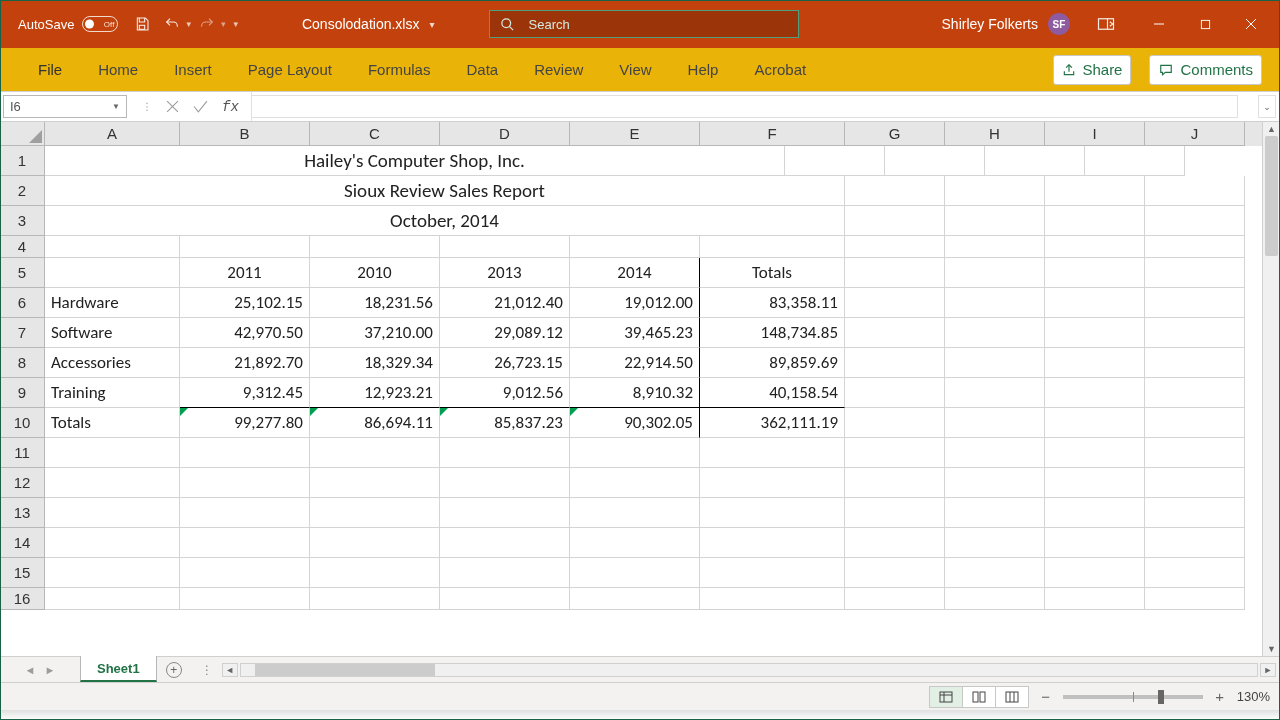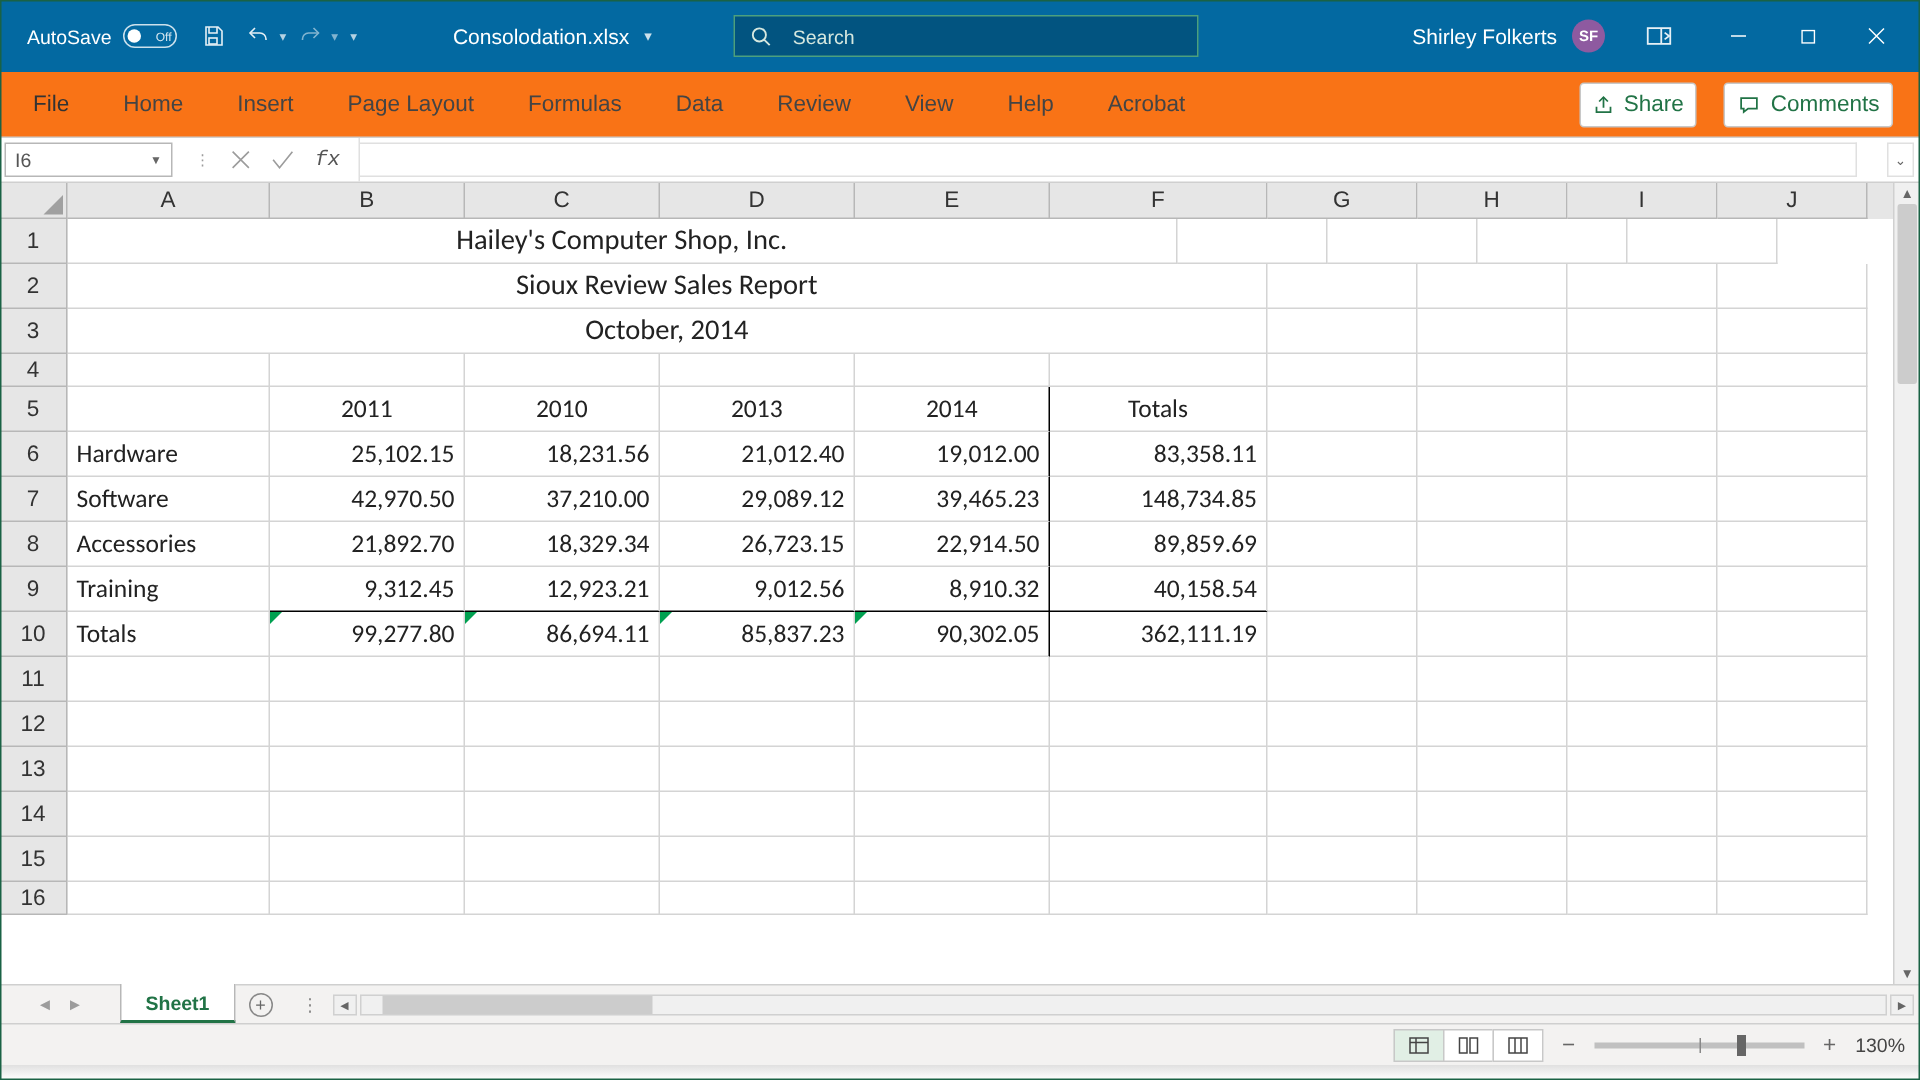--- a/index.html
+++ b/index.html
@@ -1,47 +1,47 @@
 <!DOCTYPE html>
 <html><head>
 <meta charset="utf-8">
 <style>
   * { box-sizing: border-box; margin: 0; padding: 0; }
   body { font-family: "Segoe UI", Arial, sans-serif; font-size: 13px; background: #fff; width: 1280px; height: 720px; overflow: hidden; display: flex; flex-direction: column; }
 
   
-  .title-bar { background: #0369a1; color: #fff; height: 48px; display: flex; align-items: center; padding: 0 6px 0 18px; gap: 4px; }
+  .title-bar { background: #c2410c; color: #fff; height: 48px; display: flex; align-items: center; padding: 0 6px 0 18px; gap: 4px; }
   .autosave { display: flex; align-items: center; gap: 8px; font-size: 13px; }
   .autosave .pill { width: 36px; height: 16px; border: 1px solid rgba(255,255,255,.8); border-radius: 8px; position: relative; background: transparent; font-size: 8px; display: flex; align-items: center; justify-content: flex-end; padding: 0 3px; color: rgba(255,255,255,.85); }
   .autosave .pill::before { content: ""; width: 9px; height: 9px; border-radius: 50%; background: #fff; position: absolute; left: 2px; top: 50%; transform: translateY(-50%); }
   .qa-icon { width: 28px; display: flex; align-items: center; justify-content: center; opacity: .9; }
   .qa-icon svg { stroke: #fff; fill: none; }
   .qa-group { display: flex; align-items: center; gap: 2px; margin-left: 6px; }
   .qa-dd { font-size: 9px; opacity: .7; margin-left: -2px; }
   .filename-block { display: flex; align-items: center; gap: 10px; margin-left: 60px; font-size: 14px; }
   .filename-block .dd { font-size: 10px; opacity: .8; }
   .search { margin-left: 50px; flex: 0 0 310px; height: 28px; background: rgba(0,0,0,.2); border: 1px solid #4ca07e; display: flex; align-items: center; padding: 0 10px; gap: 14px; color: #d6e8df; }
   .search svg { stroke: #d6e8df; }
   .user-block { margin-left: auto; display: flex; align-items: center; gap: 10px; font-size: 14px; }
   .avatar { width: 22px; height: 22px; border-radius: 50%; background: #8e5aa0; display: flex; align-items: center; justify-content: center; font-size: 10px; font-weight: 600; color: #fff; }
   .win-btns { display: flex; gap: 0; margin-left: 12px; }
   .win-btn { width: 46px; height: 48px; display: flex; align-items: center; justify-content: center; }
   .win-btn svg { stroke: #fff; fill: none; }
 
   
-  .ribbon-tabs { height: 44px; background: #f97316; border-bottom: 1px solid #d0d0d0; display: flex; align-items: stretch; padding-left: 4px; }
+  .ribbon-tabs { height: 44px; background: #eab308; border-bottom: 1px solid #d0d0d0; display: flex; align-items: stretch; padding-left: 20px; }
   .rtab { padding: 0 18px; display: flex; align-items: center; font-size: 15px; color: #444; cursor: default; }
   .rtab.file { color: #333; }
   .ribbon-right { margin-left: auto; display: flex; align-items: center; gap: 18px; padding-right: 18px; }
   .share-btn, .comments-btn { display: flex; align-items: center; gap: 6px; font-size: 15px; color: #217346; padding: 4px 8px; border: 1px solid #c8c8c8; border-radius: 3px; background: #fff; height: 30px; }
   .share-btn svg, .comments-btn svg { stroke: #217346; fill: none; }
 
   
   .formula-bar { height: 30px; border-bottom: 1px solid #cfcfcf; display: flex; align-items: stretch; background: #fff; }
-  .name-box { width: 112px; border: 1px solid #b7b7b7; margin: 3px; display: flex; align-items: center; padding: 0 6px; font-size: 13px; color: #555; justify-content: space-between; }
+  .name-box { width: 124px; border: 1px solid #b7b7b7; margin: 3px; display: flex; align-items: center; padding: 0 6px; font-size: 13px; color: #555; justify-content: space-between; }
   .name-box .dd { font-size: 8px; color: #666; }
   .fb-group { display: flex; align-items: center; gap: 14px; padding: 0 12px; border-right: 1px solid #e0e0e0; color: #9c9c9c; }
   .fb-group svg { stroke: #9c9c9c; fill: none; }
   .fx { font-style: italic; font-family: Liberation Mono, monospace; color: #555; font-size: 14px; }
   .formula-edit { flex: 1; border: 1px solid #e0e0e0; border-left: none; margin: 3px 20px 3px 0; }
   .formula-dd { width: 18px; border: 1px solid #e0e0e0; margin: 3px 4px 3px 0; display: flex; align-items: center; justify-content: center; font-size: 9px; color: #666; }
 
   
   .grid-wrap { flex: 1; display: flex; overflow: hidden; position: relative; }
   .grid { flex: 1; display: flex; flex-direction: column; }

